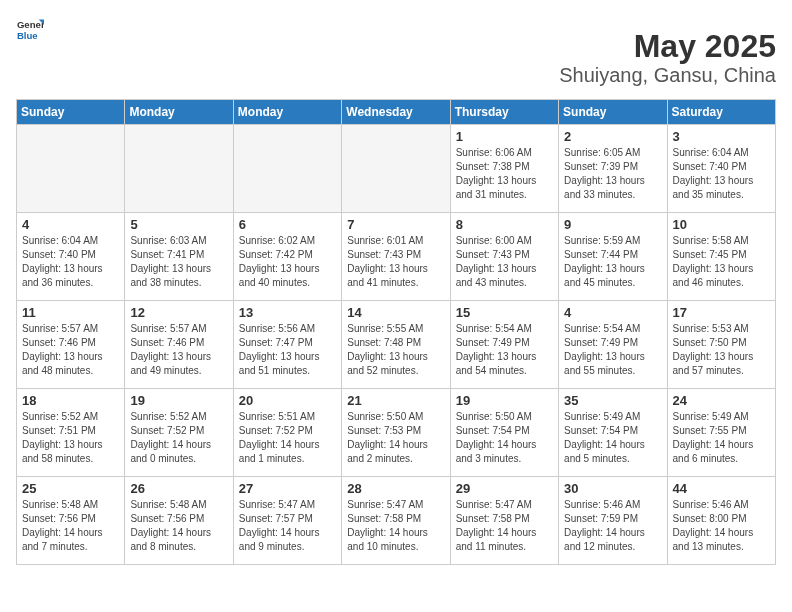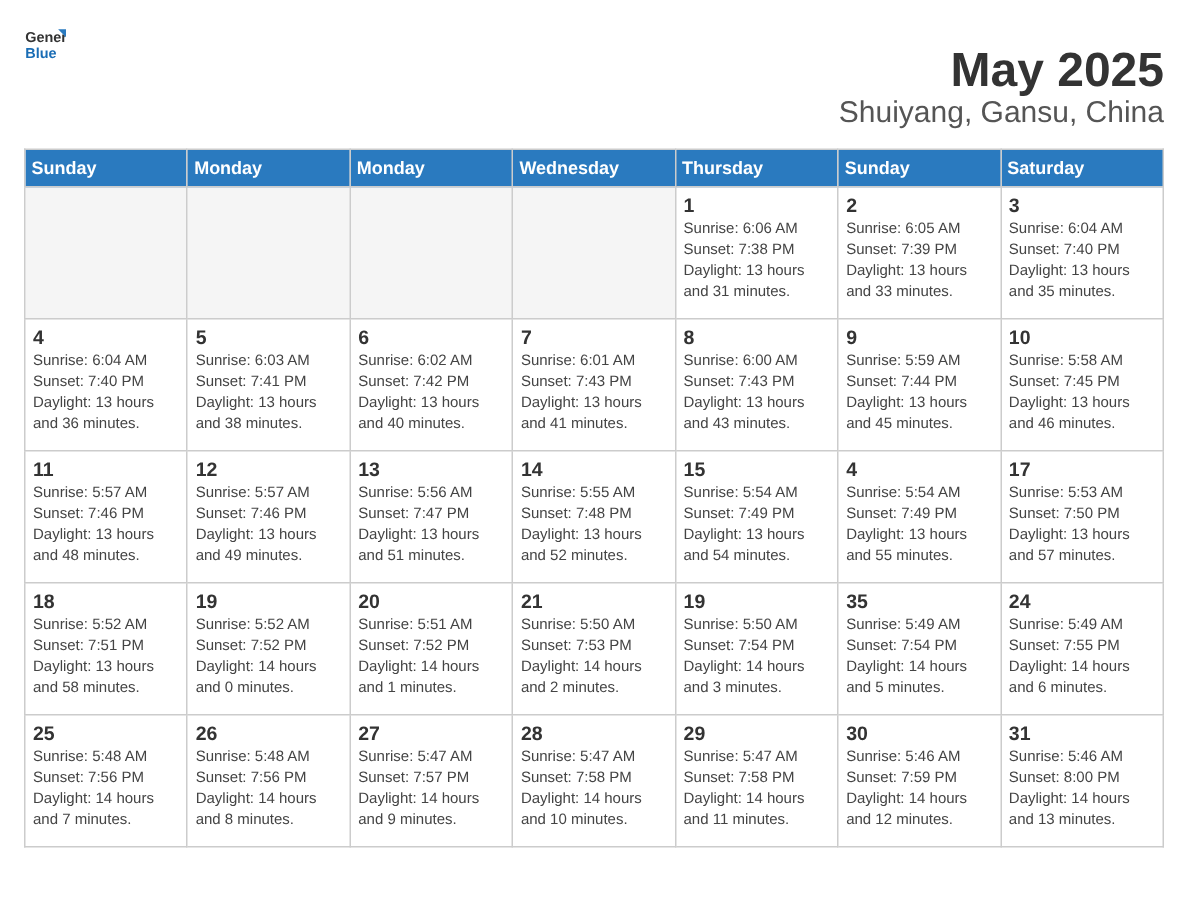--- a/index.html
+++ b/index.html
@@ -234,18 +234,18 @@
         </td>
         <td>
           <div class="day-number">29</div>
           <div class="day-info">Sunrise: 5:47 AM<br>Sunset: 7:58 PM<br>Daylight: 14 hours and 11 minutes.</div>
         </td>
         <td>
           <div class="day-number">30</div>
           <div class="day-info">Sunrise: 5:46 AM<br>Sunset: 7:59 PM<br>Daylight: 14 hours and 12 minutes.</div>
         </td>
         <td>
-          <div class="day-number">31</div>
+          <div class="day-number">44</div>
           <div class="day-info">Sunrise: 5:46 AM<br>Sunset: 8:00 PM<br>Daylight: 14 hours and 13 minutes.</div>
         </td>
       </tr>
     </tbody>
 </table>
 
 </body></html>

